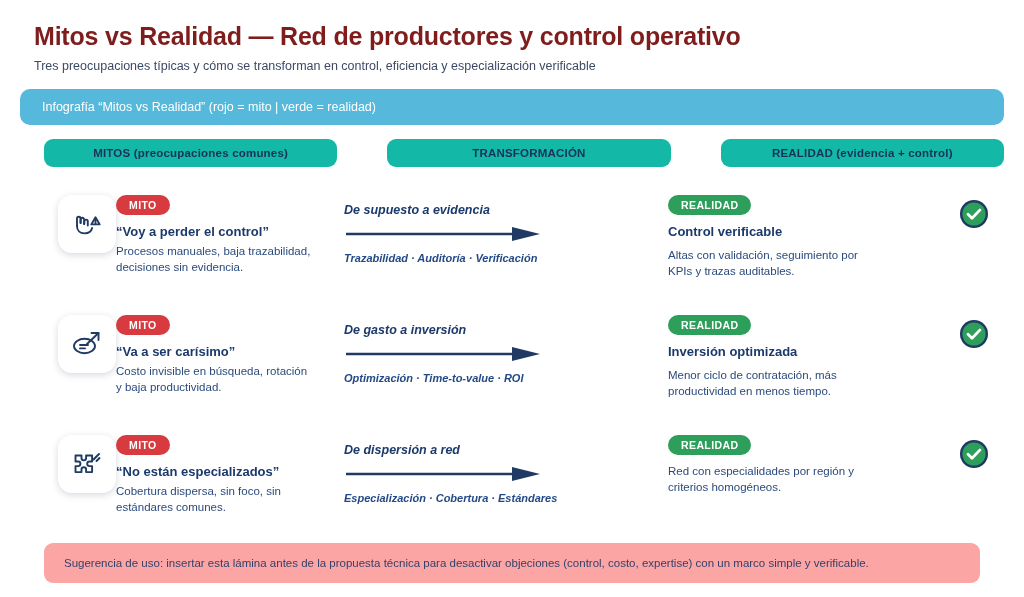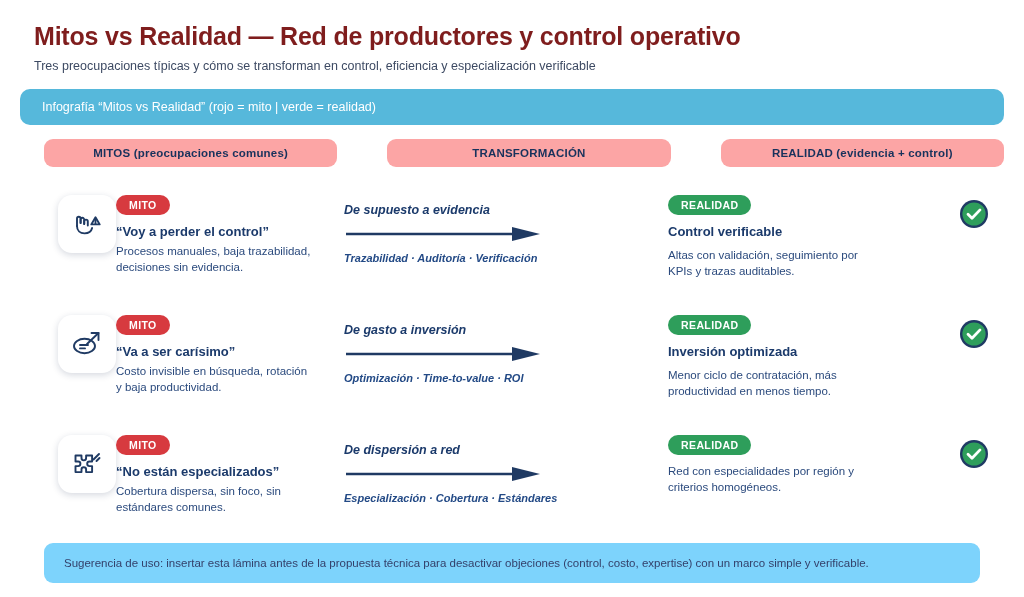--- a/index.html
+++ b/index.html
@@ -48,21 +48,21 @@
     font-weight: normal;
   }
 
   
   .col-heads {
     margin: 14px 20px 0 20px;
     display: flex;
     gap: 28px;
   }
   .col-head {
-    background: #fca5a5;
+    background: #14b8a6;
     border-radius: 9px;
     height: 28px;
     display: flex;
     align-items: center;
     justify-content: center;
     font-size: 11.5px;
     font-weight: bold;
     color: #18325c;
     letter-spacing: 0.2px;
   }
@@ -172,21 +172,21 @@
     display: flex;
     justify-content: center;
     padding-top: 4px;
   }
 
   
   .footer {
     position: absolute;
     left: 44px; right: 44px; bottom: 14px;
     height: 40px;
-    background: #7dd3fc;
+    background: #fca5a5;
     border-radius: 9px;
     display: flex;
     align-items: center;
     padding: 0 20px;
   }
   .footer-text {
     font-size: 11.5px;
     color: #34416b;
   }
 </style>

